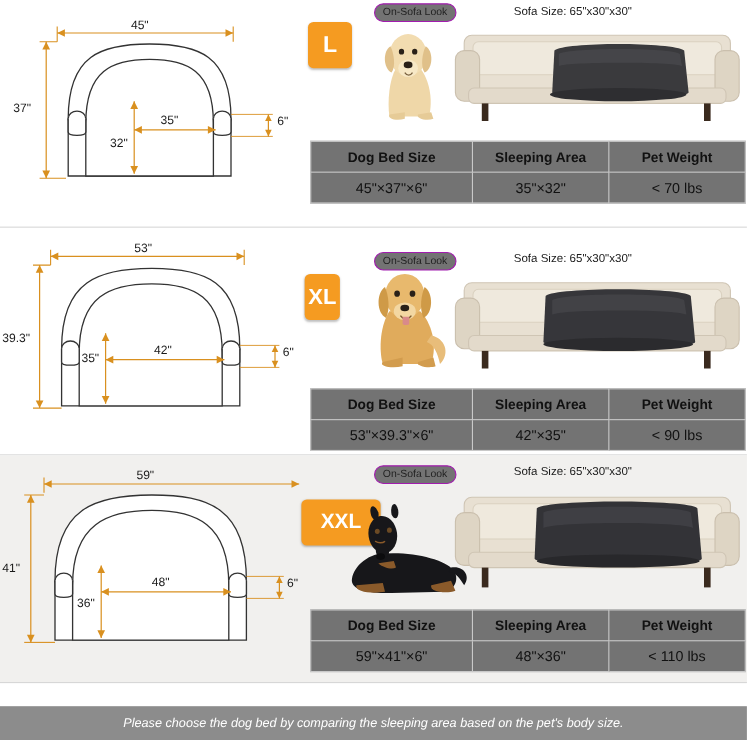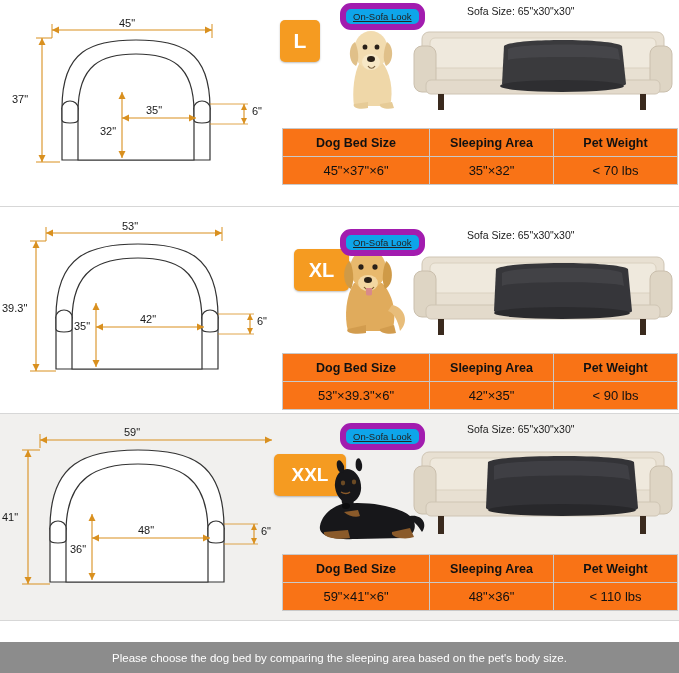--- a/index.html
+++ b/index.html
@@ -71,29 +71,28 @@
     font-weight: bold;
     border-radius: 5px;
     display: flex;
     align-items: center;
     justify-content: center;
     box-shadow: 0 1px 2px rgba(0,0,0,0.25);
   }
 
   .onsofa {
     position: absolute;
-    border: 6px solid #a21caf;
+    border: 1px solid #a21caf;
     border-radius: 11px;
-    background: #0ea5e9;
+    background: #737373;
     color: #222;
     font-size: 9.5px;
     padding: 2px 7px;
     white-space: nowrap;
     z-index: 6;
-    text-decoration: underline;
   }
 
   .sofa-size {
     position: absolute;
     font-size: 10.5px;
     color: #1a1a1a;
     white-space: nowrap;
   }
 
   
@@ -104,21 +103,21 @@
 
   
   .sofa {
     position: absolute;
   }
 
   
   table.spec {
     position: absolute;
     border-collapse: collapse;
-    background: #f97316;
+    background: #737373;
     table-layout: fixed;
   }
   table.spec td {
     border: 1px solid #c9c9c9;
     text-align: center;
     font-size: 12.5px;
     color: #111;
     height: 27px;
     padding: 0;
   }
@@ -137,20 +136,21 @@
     bottom: 0;
     width: 679px;
     height: 31px;
     background: #8c8c8c;
     color: #ffffff;
     display: flex;
     align-items: center;
     justify-content: center;
     font-size: 11.5px;
     text-align: center;
+    font-style: italic;
   }
 </style>
 </head>
 <body>
 
 <div class="sheet">
 
   <div class="row">
     <div class="row-inner">
 
@@ -290,21 +290,21 @@
           <line x1="218" y1="127" x2="254" y2="127" stroke="#d9901f" stroke-width="0.8"></line>
         </svg>
         <span class="dim-label" style="left:122px; top:13px;">53"</span>
         <span class="dim-label" style="left:2px; top:95px;">39.3"</span>
         <span class="dim-label" style="left:140px; top:106px; background:#fff;">42"</span>
         <span class="dim-label" style="left:74px; top:113px; background:#fff;">35"</span>
         <span class="dim-label" style="left:257px; top:108px;">6"</span>
       </div>
 
       <div class="right">
-        <div class="size-badge" style="left:22px; top:42px; width:55px; height:42px; font-size:20px;">XL</div>
+        <div class="size-badge" style="left:5px; top:42px; width:32px; height:42px; font-size:20px;">XL</div>
 
         <div class="onsofa" style="left:68px; top:22px;">On-Sofa Look</div>
         <div class="sofa-size" style="left:195px; top:22px;">Sofa Size: 65"x30"x30"</div>
 
         <svg class="sofa" style="left:140px; top:36px;" width="262" height="100" viewBox="0 0 262 100">
           <rect x="10" y="14" width="242" height="58" rx="7" fill="#e8e0d2" stroke="#cfc5b4"></rect>
           <rect x="18" y="20" width="226" height="30" rx="5" fill="#efe9dd" stroke="#dad1c0"></rect>
           <rect x="2" y="28" width="22" height="46" rx="8" fill="#ded5c4" stroke="#cabfad"></rect>
           <rect x="238" y="28" width="22" height="46" rx="8" fill="#ded5c4" stroke="#cabfad"></rect>
           <rect x="14" y="62" width="234" height="14" rx="5" fill="#e3dacb" stroke="#cfc5b4"></rect>

